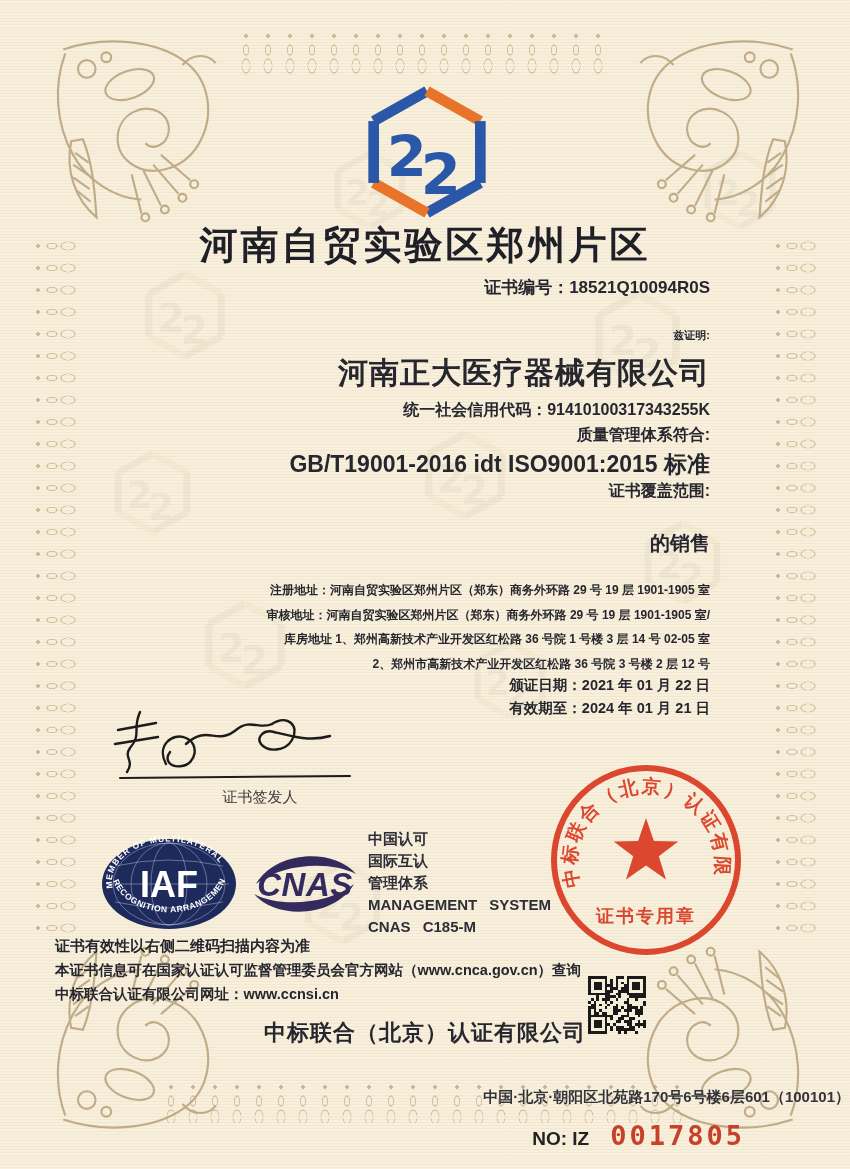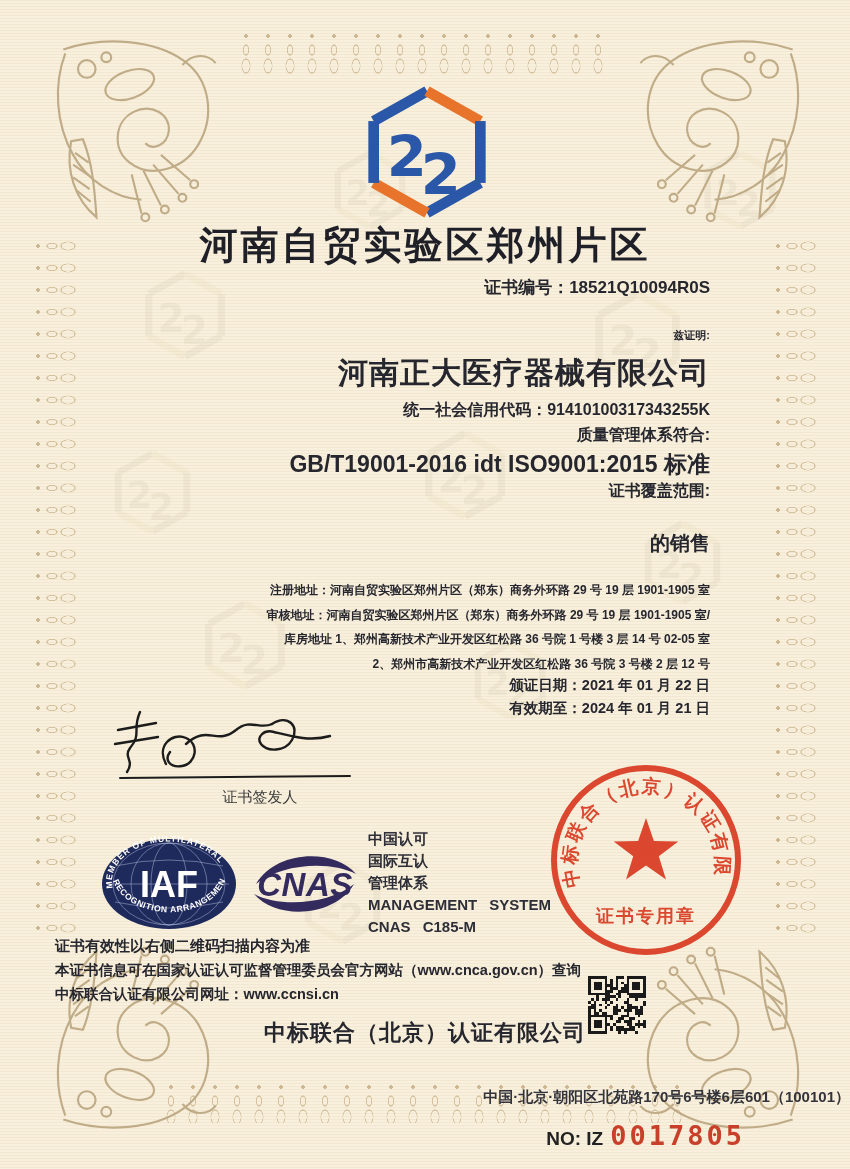--- a/index.html
+++ b/index.html
@@ -67,21 +67,21 @@
   .accr .latin{font-weight:bold; word-spacing:8px;}
   .footer-note{position:absolute; left:55px; right:120px; text-align:left; font-weight:600;}
   .note1{top:937px; font-size:15px;}
   .note2{top:961px; font-size:14.5px;}
   .note3{top:985px; font-size:14.5px;}
   #qr{position:absolute; left:588px; top:976px; width:58px; height:58px;}
   .issuer{position:absolute; left:0; right:0; top:1018px; text-align:center;
           font-size:22px; font-weight:bold; letter-spacing:1px;}
   .issuer-addr{position:absolute; left:0; right:0; top:1050px; text-align:right;
           font-size:15px; font-weight:600; color:#33333b;margin-top:38px;}
-  .serial{position:absolute; right:105px; top:1120px; display:flex; align-items:baseline; gap:7px;}
+  .serial{position:absolute; right:105px; top:1120px; display:flex; align-items:baseline; gap:21px;}
   .serial-prefix{font-size:19px; font-weight:800; color:#222;}
   .serial-number{font-family:"DejaVu Sans Mono", monospace; font-size:27px; font-weight:bold;
                  color:#c8402a; letter-spacing:3px;}
 </style>
 </head>
 <body>
 
 <div class="page">
     <div class="wm" style="left: 700px; top: 150px; width: 80px; height: 80px;"><svg viewBox="0 0 120 124" style="width: 100%; height: 100%; position: static;">
     <g stroke-width="10" fill="none" stroke-linecap="butt">

